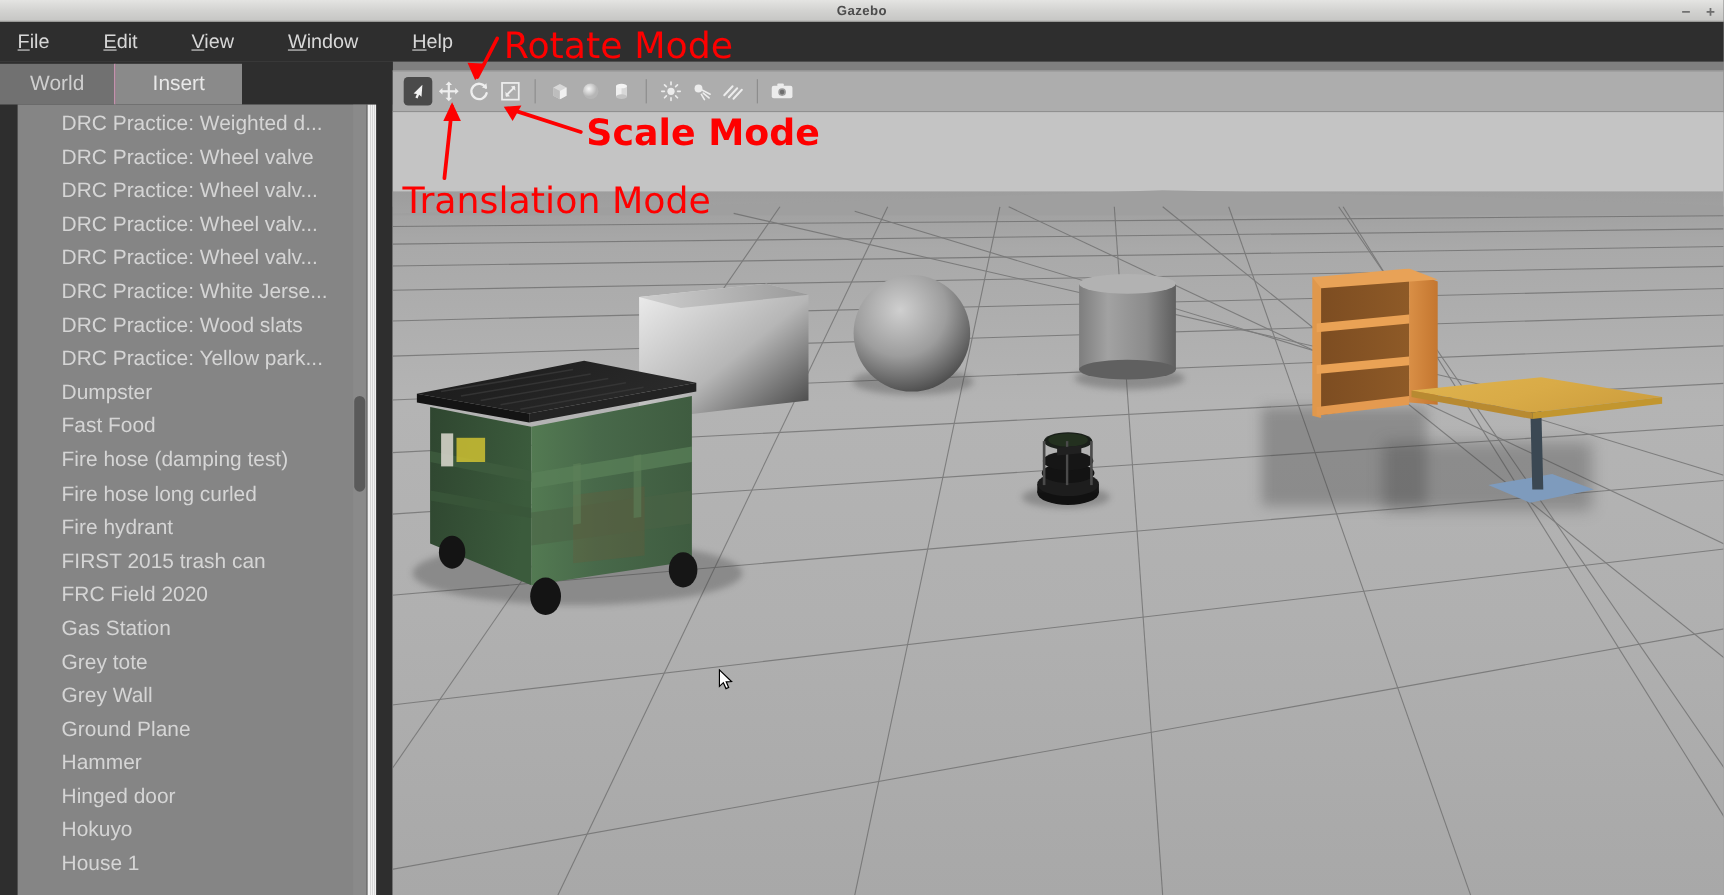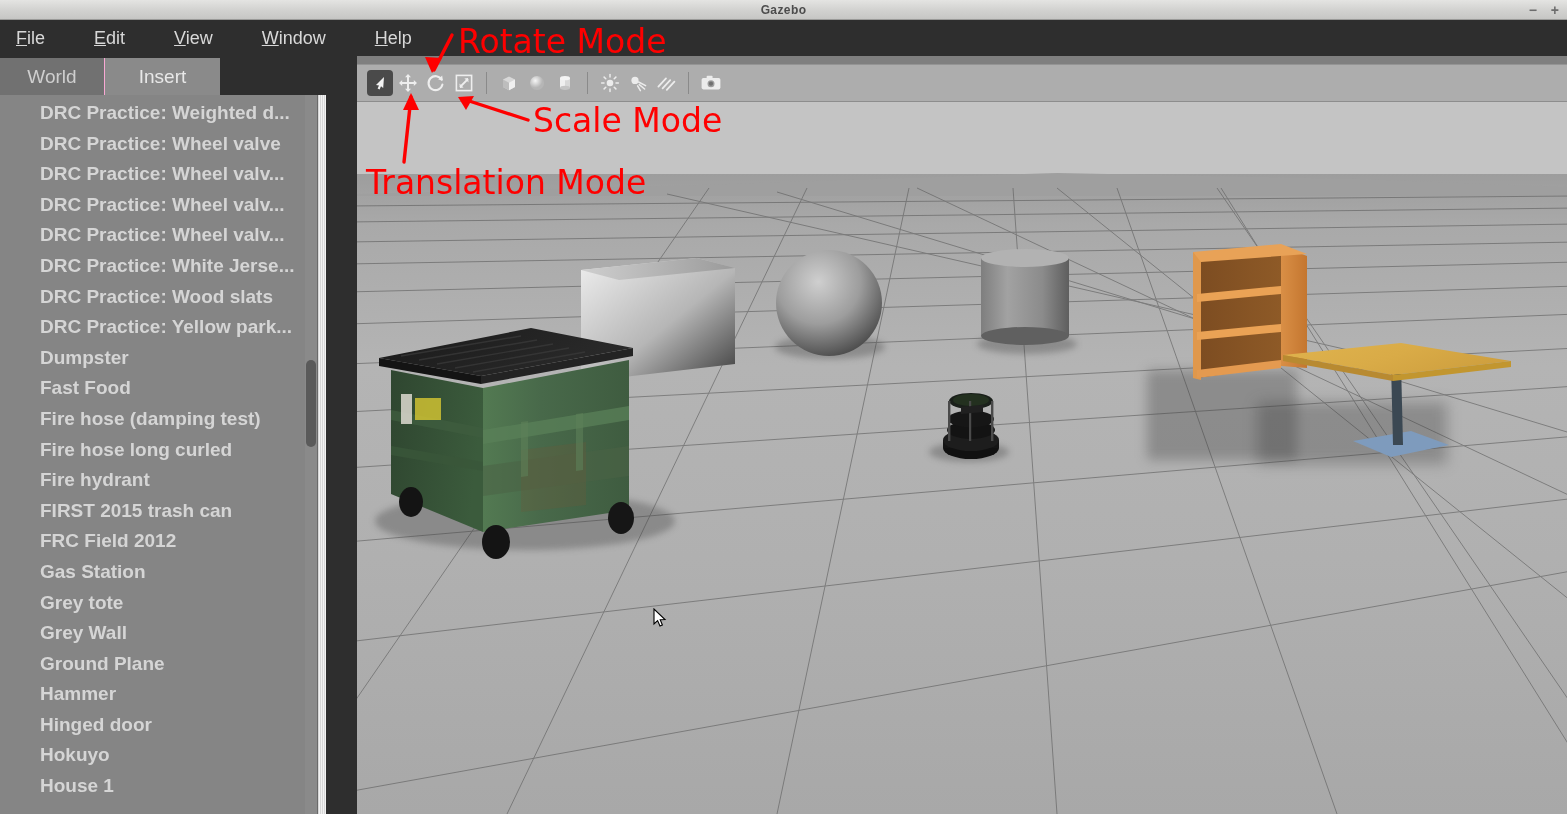--- a/index.html
+++ b/index.html
@@ -30,22 +30,22 @@
   .leftpanel { position:absolute; left:0; top:56px; width:357px; height:758px;
     background:#2e2e2e; }
   .tabbar { position:absolute; left:0; top:0; width:357px; height:39px;
     background:#2e2e2e; display:flex; align-items:flex-end; }
   .tab { height:37px; display:flex; align-items:center; justify-content:center;
     font-size:19px; color:#cfcfcf; cursor:default; }
   .tab.inactive { width:105px; background:#717171;
     border-right:1px solid #f9a8d4; }
   .tab.active { width:115px; background:#8a8a8a; color:#e8e8e8; }
 
-  .listwrap { position:absolute; left:0; top:39px; width:326px; height:719px;
-    background:#858585; overflow:hidden;font-weight:bold; }
+  .listwrap { position:absolute; left:16px; top:39px; width:326px; height:719px;
+    background:#858585; overflow:hidden; }
   .list { position:absolute; left:0; top:0; width:340px;
     padding-top:3px; }
   .list-item { height:30.6px; line-height:30.6px; padding-left:40px;
     font-size:19px; color:#d5d5d5; white-space:nowrap; overflow:hidden;
     cursor:default; }
 
   .scrollbar { position:absolute; right:9px; top:0; width:12px; height:719px;
     background:#8a8a8a; }
   .scroll-thumb { position:absolute; left:1px; top:265px; width:10px;
     height:87px; background:#5a5a5a; border-radius:5px; }
@@ -140,21 +140,21 @@
           <div class="list-item">DRC Practice: Wheel valv...</div>
           <div class="list-item">DRC Practice: White Jerse...</div>
           <div class="list-item">DRC Practice: Wood slats</div>
           <div class="list-item">DRC Practice: Yellow park...</div>
           <div class="list-item">Dumpster</div>
           <div class="list-item">Fast Food</div>
           <div class="list-item">Fire hose (damping test)</div>
           <div class="list-item">Fire hose long curled</div>
           <div class="list-item">Fire hydrant</div>
           <div class="list-item">FIRST 2015 trash can</div>
-          <div class="list-item">FRC Field 2012</div>
+          <div class="list-item">FRC Field 2020</div>
           <div class="list-item">Gas Station</div>
           <div class="list-item">Grey tote</div>
           <div class="list-item">Grey Wall</div>
           <div class="list-item">Ground Plane</div>
           <div class="list-item">Hammer</div>
           <div class="list-item">Hinged door</div>
           <div class="list-item">Hokuyo</div>
           <div class="list-item">House 1</div>
         </div>
 
@@ -501,16 +501,16 @@
       <path d="M404 162 L411 97"></path>
     </g>
     <g fill="#fe0000">
       <path d="M432 73 L442 58 L425 57 Z"></path>
       <path d="M458 97 L474 96 L466 110 Z"></path>
       <path d="M411 93 L419 110 L403 110 Z"></path>
     </g>
   </svg>
 
   <div class="anno" style="left:458px; top:22px;">Rotate Mode</div>
-  <div class="anno" style="left:533px; top:101px;">Scale Mode</div>
+  <div class="anno" style="left:533px; top:101px;font-weight:bold;">Scale Mode</div>
   <div class="anno" style="left:366px; top:163px;">Translation Mode</div>
 
 </div>
 
 </body></html>

